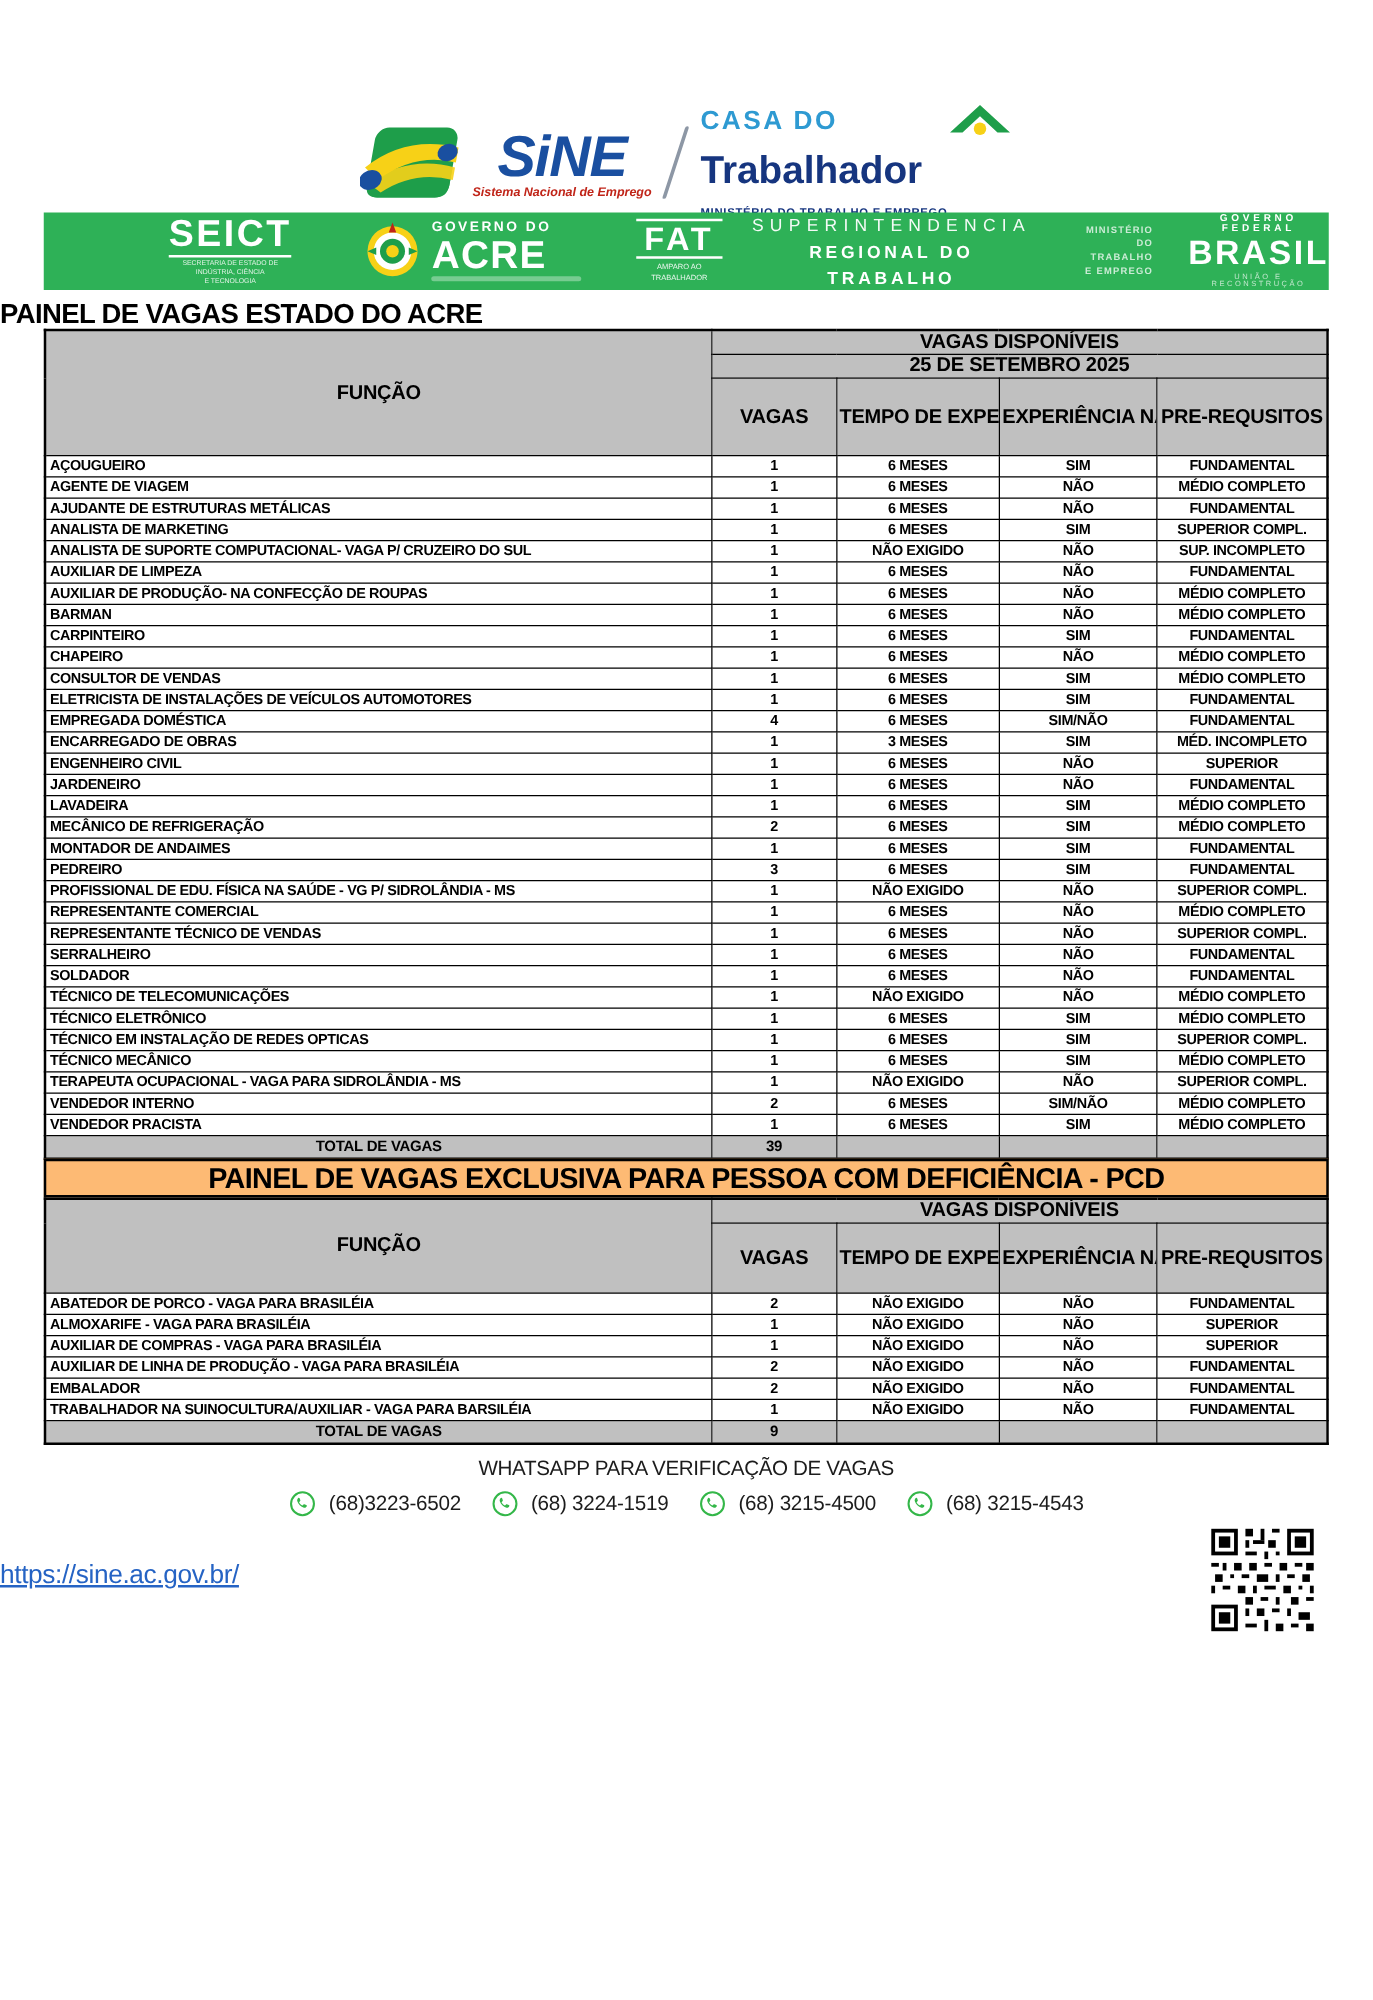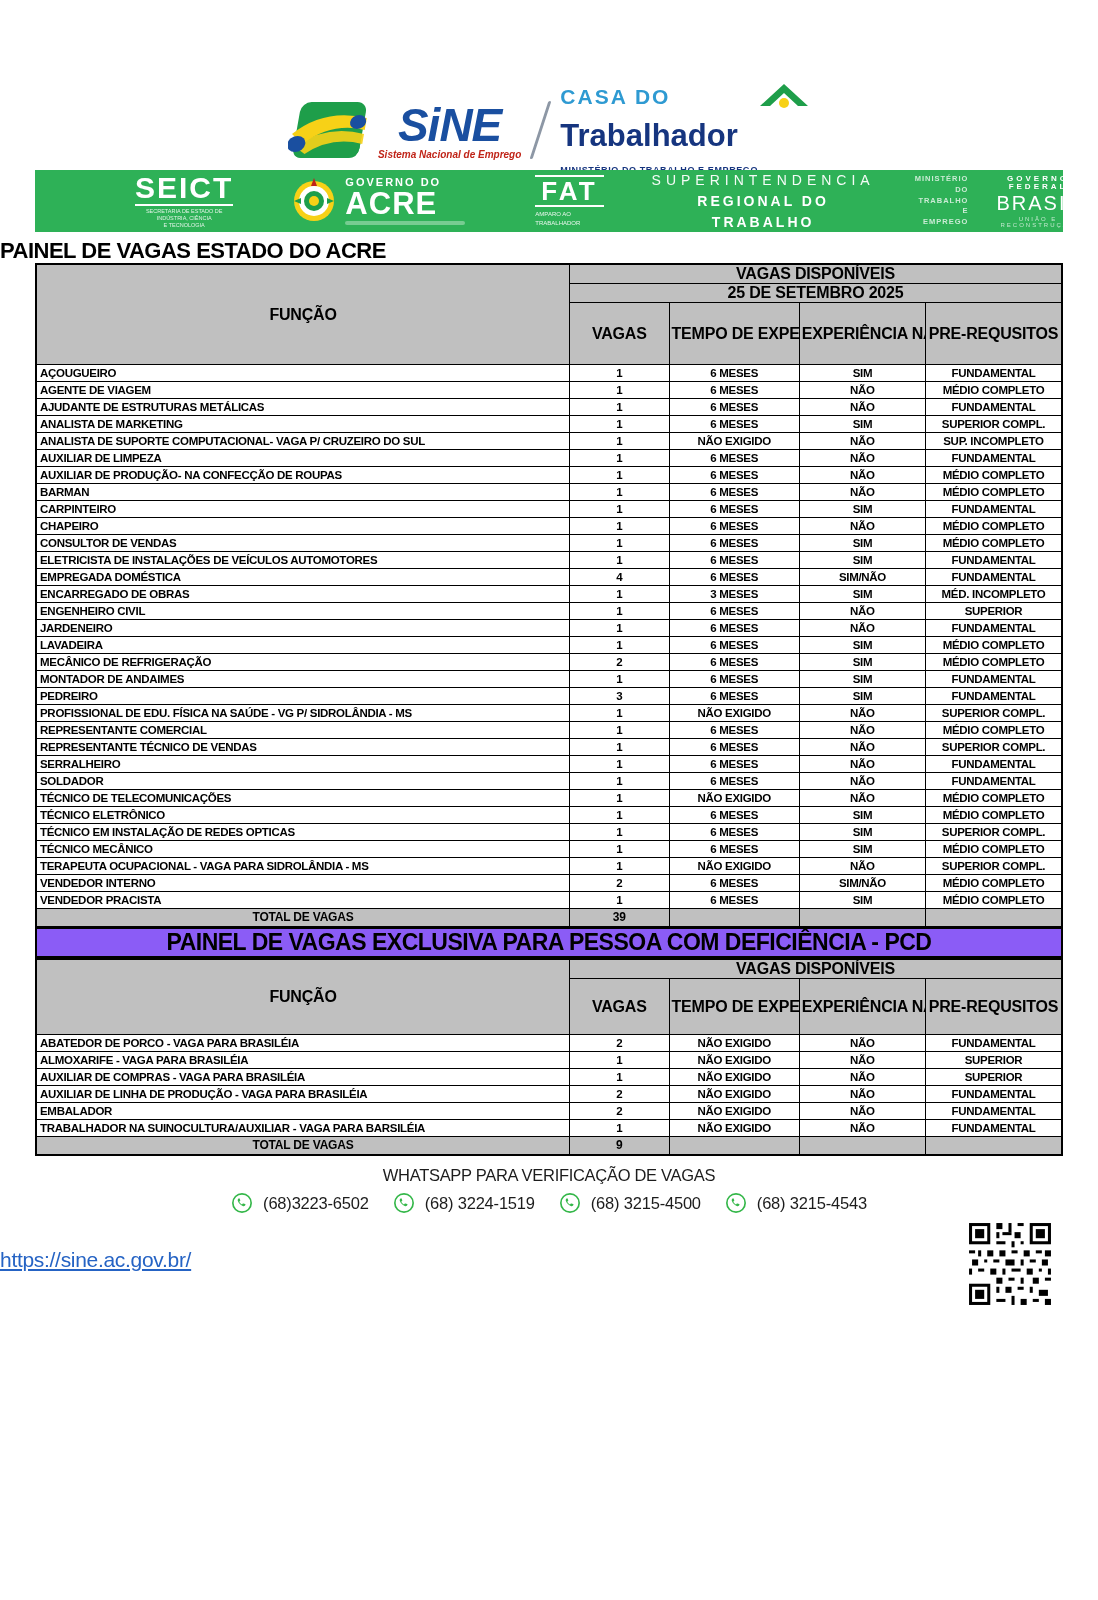--- a/index.html
+++ b/index.html
@@ -25,38 +25,38 @@
   .banner { position:absolute; top:170px; left:35px; width:1028px; height:62px;
     background:#2eb157; display:flex; align-items:center; color:#fff; }
   .seict { margin-left:100px; text-align:center; line-height:1; }
   .seict-title { font-size:30px; font-weight:bold; letter-spacing:2px; border-bottom:2px solid #fff; padding-bottom:1px; }
   .seict-sub { font-size:5.5px; color:rgba(255,255,255,.85); margin-top:2px; line-height:1.3; }
   .acre-block { display:flex; align-items:center; gap:8px; margin-left:58px; }
   .acre-text { line-height:1; text-align:left; }
   .acre-l1 { font-size:11px; letter-spacing:2px; font-weight:bold; }
   .acre-l2 { font-size:31px; font-weight:bold; letter-spacing:1px; }
   .acre-caption { margin-top:2px; height:4px; width:120px; background:rgba(255,255,255,.35); border-radius:2px; }
-  .fat-block { margin-left:70px; text-align:left; line-height:1; }
+  .fat-block { margin-left:44px; text-align:center; line-height:1; }
   .fat-title { font-size:26px; font-weight:bold; letter-spacing:3px; border-top:2px solid #fff; border-bottom:2px solid #fff; padding:1px 6px; }
   .fat-sub { font-size:6px; color:rgba(255,255,255,.9); margin-top:3px; line-height:1.4; }
-  .srt-block { margin-left:48px; text-align:center; line-height:1.5; }
+  .srt-block { margin-left:24px; text-align:center; line-height:1.5; }
   .srt-l1 { font-size:14px; letter-spacing:5px; color:rgba(255,255,255,.95); }
   .srt-l2 { font-size:14px; font-weight:bold; letter-spacing:3px; }
   .mte-block { margin-left:40px; text-align:right; line-height:1.45; font-size:7.5px;
     color:rgba(255,255,255,.75); letter-spacing:1px; font-weight:bold; }
   .gov-block { margin-left:28px; text-align:center; line-height:1; }
   .gov-l1 { font-size:8px; font-weight:bold; letter-spacing:3px; }
-  .gov-l2 { font-size:20px; font-weight:normal; letter-spacing:2px; margin-top:2px; }
+  .gov-l2 { font-size:27px; font-weight:bold; letter-spacing:2px; margin-top:2px; }
   .gov-l3 { font-size:6px; color:rgba(255,255,255,.7); letter-spacing:2px; margin-top:3px; }
 
   
   .title1 { position:absolute; top:238px; left:0; width:100%; text-align:left;
     font-size:22px; font-weight:bold; letter-spacing:-0.5px; }
   .title2 { position:absolute; top:927px; left:35px; width:1028px; height:31px;
-    border:2px solid #000; background:#8b5cf6; display:flex; align-items:center; justify-content:center;
+    border:2px solid #000; background:#fdba74; display:flex; align-items:center; justify-content:center;
     font-size:23px; font-weight:bold; letter-spacing:-0.5px; }
 
   
   table.vagas { position:absolute; left:35px; width:1028px; border-collapse:collapse;
     table-layout:fixed; border:2px solid #000; }
   #table1 { top:263px; }
   #table2 { top:958px; }
   table.vagas th, table.vagas td { border:1px solid #000; overflow:hidden; white-space:nowrap; }
   table.vagas thead th { background:#c0c0c0; font-size:16px; font-weight:bold; text-align:center; letter-spacing:-0.2px; }
   th.h-span { height:19px; }

